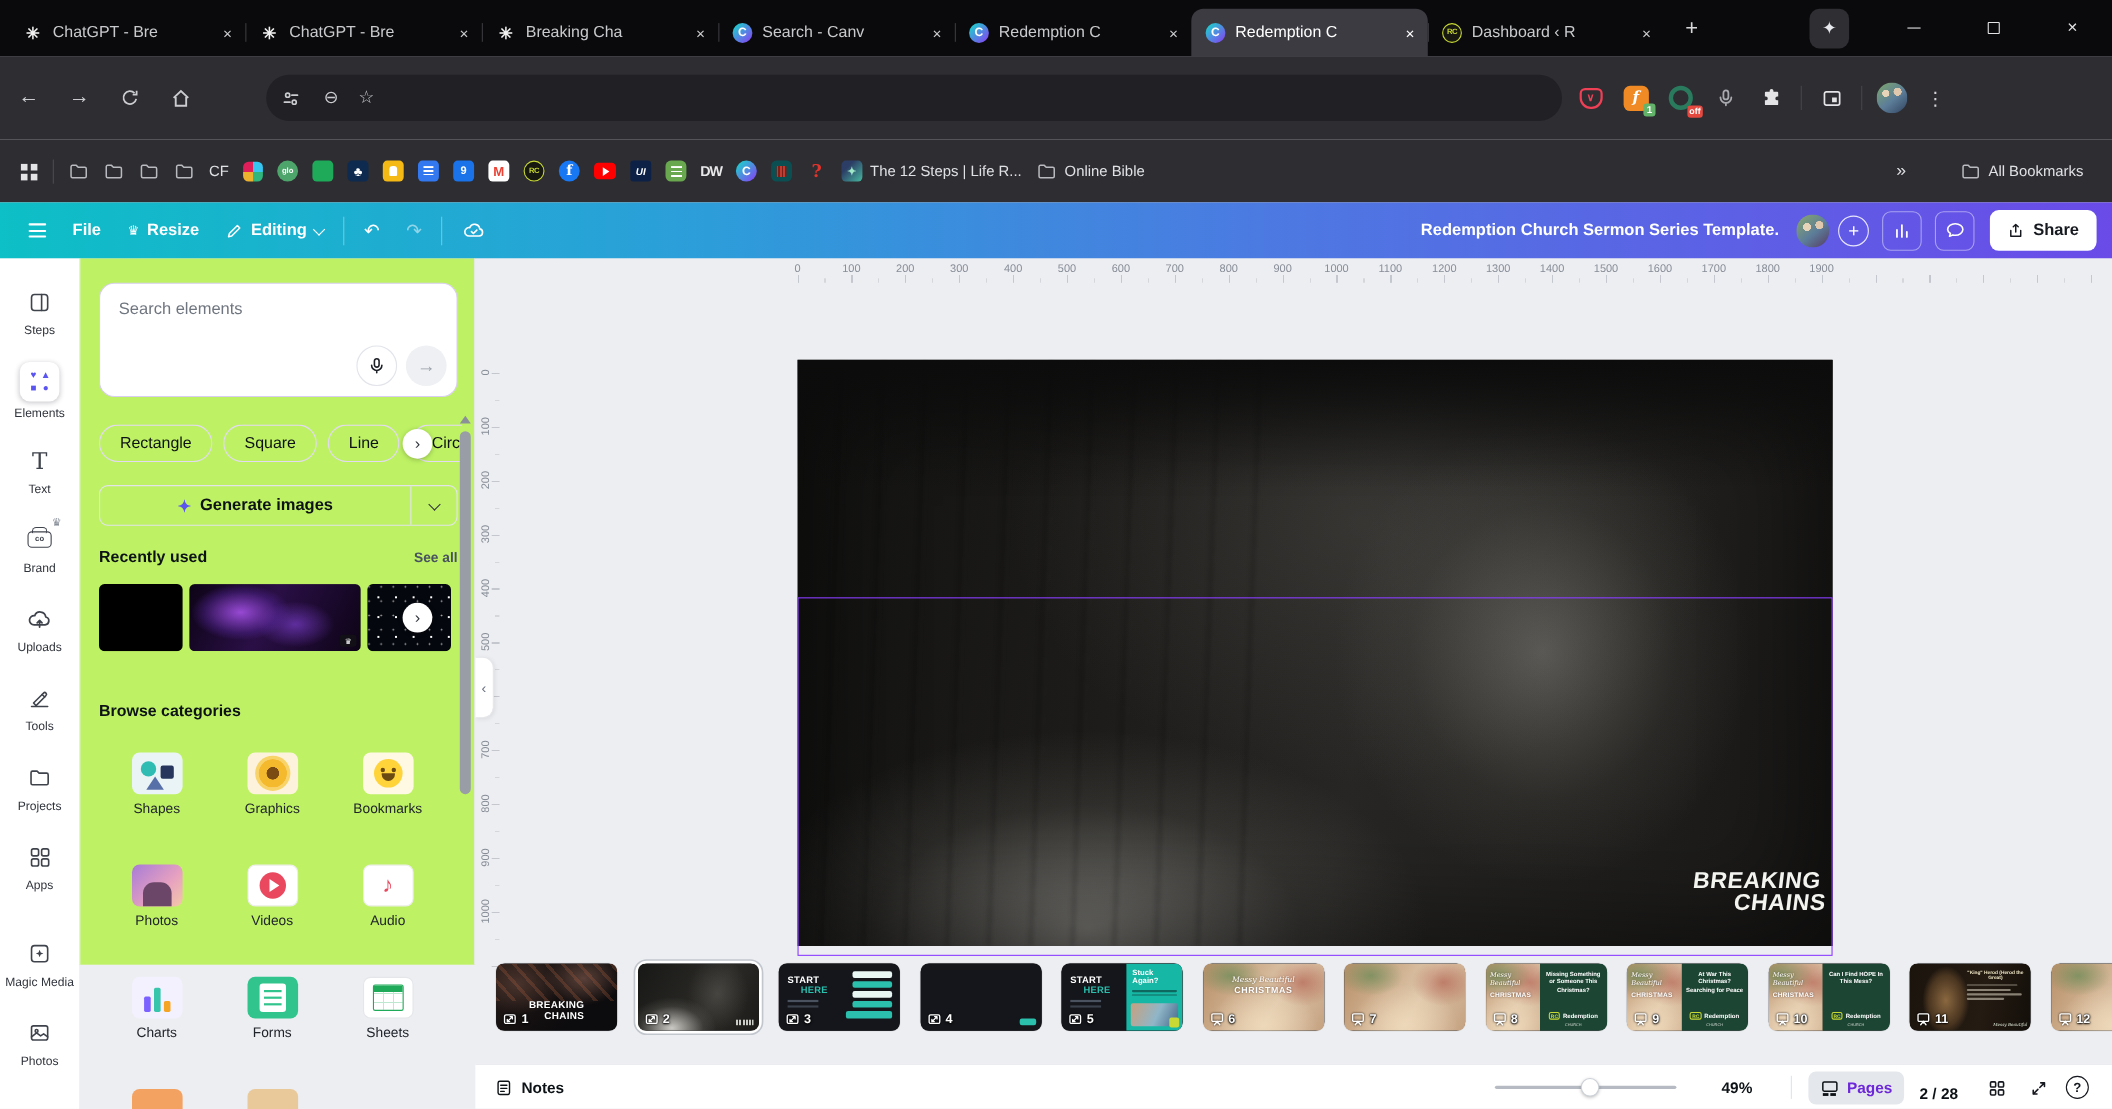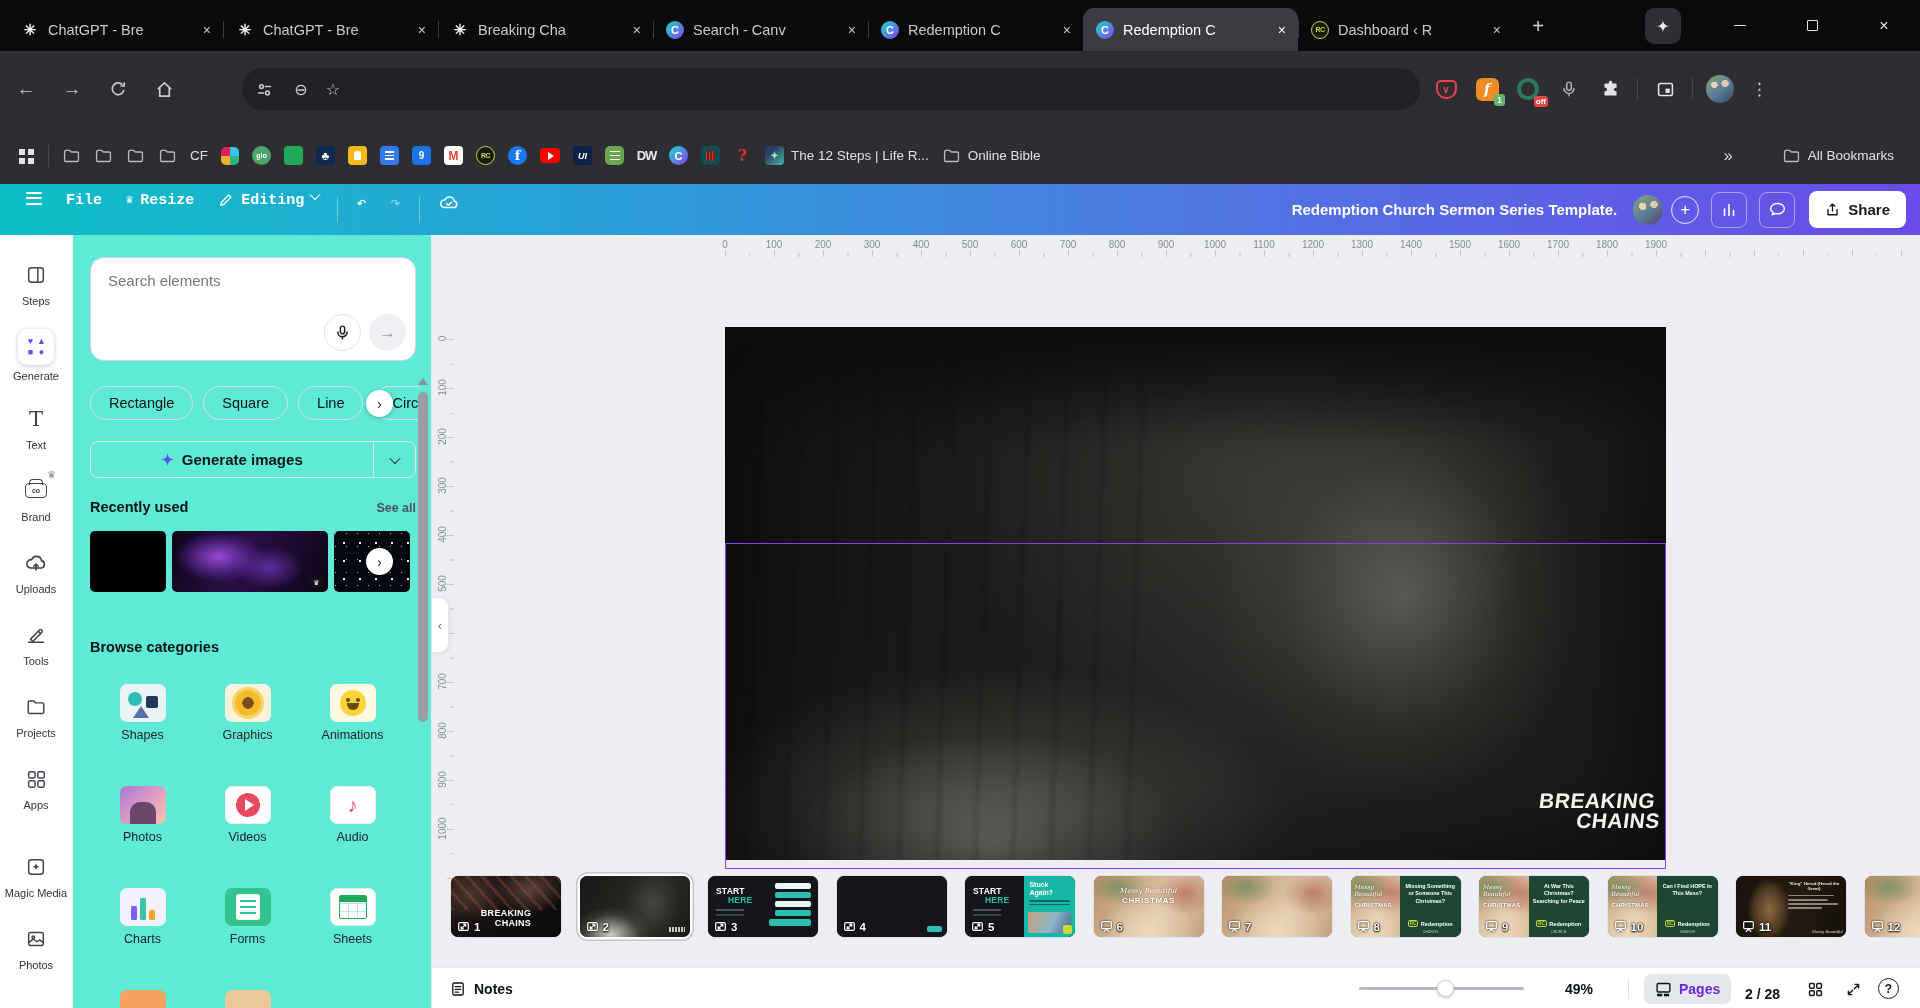--- a/index.html
+++ b/index.html
@@ -91,22 +91,22 @@
   .ic-prison{background:#0c4f52;border-radius:5px;}
   .ic-prison span{width:9px;height:10px;background:repeating-linear-gradient(90deg,#c23b2e 0 1.5px,#7a1f18 1.5px 3px);display:block;border-radius:1px;}
   .ic-quest{color:#e0342c;font-size:16px;font-weight:700;font-family:"DejaVu Serif",serif;}
   .ic-steps{background:linear-gradient(135deg,#2c3e66 30%,#47b8a0);border-radius:4px;color:#9fe8c8;font-size:10px;}
   .bm-chev{margin-left:auto;color:#dcdde0;font-size:16px;}
   .bm-right{margin-left:36px;margin-right:10px;}
 
   
   #cheader{position:absolute;left:0;top:184px;width:1920px;height:51px;color:#fff;display:flex;align-items:center;
     background:linear-gradient(90deg,#0dbfc6 0%,#2b9fd9 32%,#4e77e2 62%,#6a4be8 100%);padding:0 14px;}
-  .hitem{display:flex;align-items:flex-start;gap:7px;font-size:15px;font-weight:700;padding:0 12px;height:36px;
-    border-radius:7px;cursor:pointer;flex:none;font-family:Liberation Mono, monospace;}
+  .hitem{display:flex;align-items:center;gap:7px;font-size:15px;font-weight:700;padding:0 12px;height:36px;
+    border-radius:7px;cursor:pointer;flex:none;}
   .hsep{width:1px;height:26px;background:rgba(255,255,255,.35);margin:0 6px;flex:none;}
   .hglyph{font-size:17px;font-weight:400;}
   .dim{opacity:.5;}
   .burger{display:flex;flex-direction:column;gap:3.5px;}
   .burger span{width:16px;height:2px;background:#fff;border-radius:1px;display:block;}
   #htitle{margin-left:auto;font-size:15px;font-weight:700;white-space:nowrap;cursor:text;text-align:right;}
   #havatar{width:30px;height:30px;border-radius:50%;margin-left:16px;flex:none;cursor:pointer;background:
     radial-gradient(9px 9px at 32% 38%,#e8d4b8 40%,transparent 42%),
     radial-gradient(9px 9px at 70% 32%,#dfc8ae 40%,transparent 42%),
     linear-gradient(140deg,#8aa86c 0%,#5c7d99 55%,#563a62 100%);}
@@ -128,21 +128,21 @@
   .crown-mini{position:absolute;top:6px;right:16px;font-size:10px;color:#8a909b;}
   .el-grid{display:grid;grid-template-columns:10px 10px;grid-gap:1px;color:#5a55f0;font-size:9px;line-height:10px;text-align:center;}
   .serifT{font-family:"DejaVu Serif",serif;font-size:21px;color:#3f434c;}
   .brandbox{width:22px;height:15px;border:1.6px solid #3f434c;border-radius:4px;font-size:7px;display:flex;
     align-items:center;justify-content:center;color:#3f434c;font-weight:700;position:relative;}
   .brandbox::before{content:"";position:absolute;top:-5px;left:3px;right:3px;height:5px;border:1.6px solid #3f434c;
     border-bottom:none;border-radius:4px 4px 0 0;}
   .icsvg{stroke:#3f434c;stroke-width:1.6;fill:none;stroke-linecap:round;stroke-linejoin:round;}
 
   
-  #panel{position:absolute;left:72px;top:235px;width:360px;height:773px;background:#5eead4;border-right:1px solid #e7e8ec;
+  #panel{position:absolute;left:72px;top:235px;width:360px;height:642px;background:#bef264;border-right:1px solid #e7e8ec;
     border-left:1px solid #eef0f2;}
   #searchbox{position:absolute;left:17px;top:22px;width:326px;height:104px;border:1px solid #d9cdf2;border-radius:14px;
     background:#fff;cursor:text;}
   #searchph{position:absolute;left:17px;top:14px;font-size:15px;color:#70767f;}
   .sbtns{position:absolute;right:9px;bottom:9px;display:flex;gap:8px;}
   .scir{width:37px;height:37px;border-radius:50%;display:flex;align-items:center;justify-content:center;cursor:pointer;}
   .scir.mic{border:1px solid #e2e4ea;color:#1c1f26;}
   .scir.go{background:#eef0f3;color:#9aa0a9;font-size:17px;}
   #chips{position:absolute;left:17px;top:151px;width:330px;display:flex;gap:10px;overflow:hidden;}
   .chip{height:34px;padding:0 18px;border:1px solid #e3d9f5;border-radius:18px;display:flex;align-items:center;
@@ -633,21 +633,21 @@
     </div>
     <div class="rail-item active">
       <span class="ribox">
         <span class="el-grid">
           <span>♥</span>
           <span>▲</span>
           <span>■</span>
           <span>●</span>
         </span>
       </span>
-      <span class="rail-label">Generate</span>
+      <span class="rail-label">Elements</span>
     </div>
     <div class="rail-item">
       <span class="ribox">
         <span class="serifT">T</span>
       </span>
       <span class="rail-label">Text</span>
     </div>
     <div class="rail-item">
       <span class="crown-mini">♛</span>
       <span class="ribox">
@@ -771,21 +771,21 @@
       <div class="cat">
         <div class="cat-tile t-graphics">
           <span></span>
         </div>
         <div class="cat-label">Graphics</div>
       </div>
       <div class="cat">
         <div class="cat-tile t-anim">
           <span></span>
         </div>
-        <div class="cat-label">Animations</div>
+        <div class="cat-label">Bookmarks</div>
       </div>
       <div class="cat">
         <div class="cat-tile t-photos">
           <span></span>
         </div>
         <div class="cat-label">Photos</div>
       </div>
       <div class="cat">
         <div class="cat-tile t-videos">
           <span></span>

